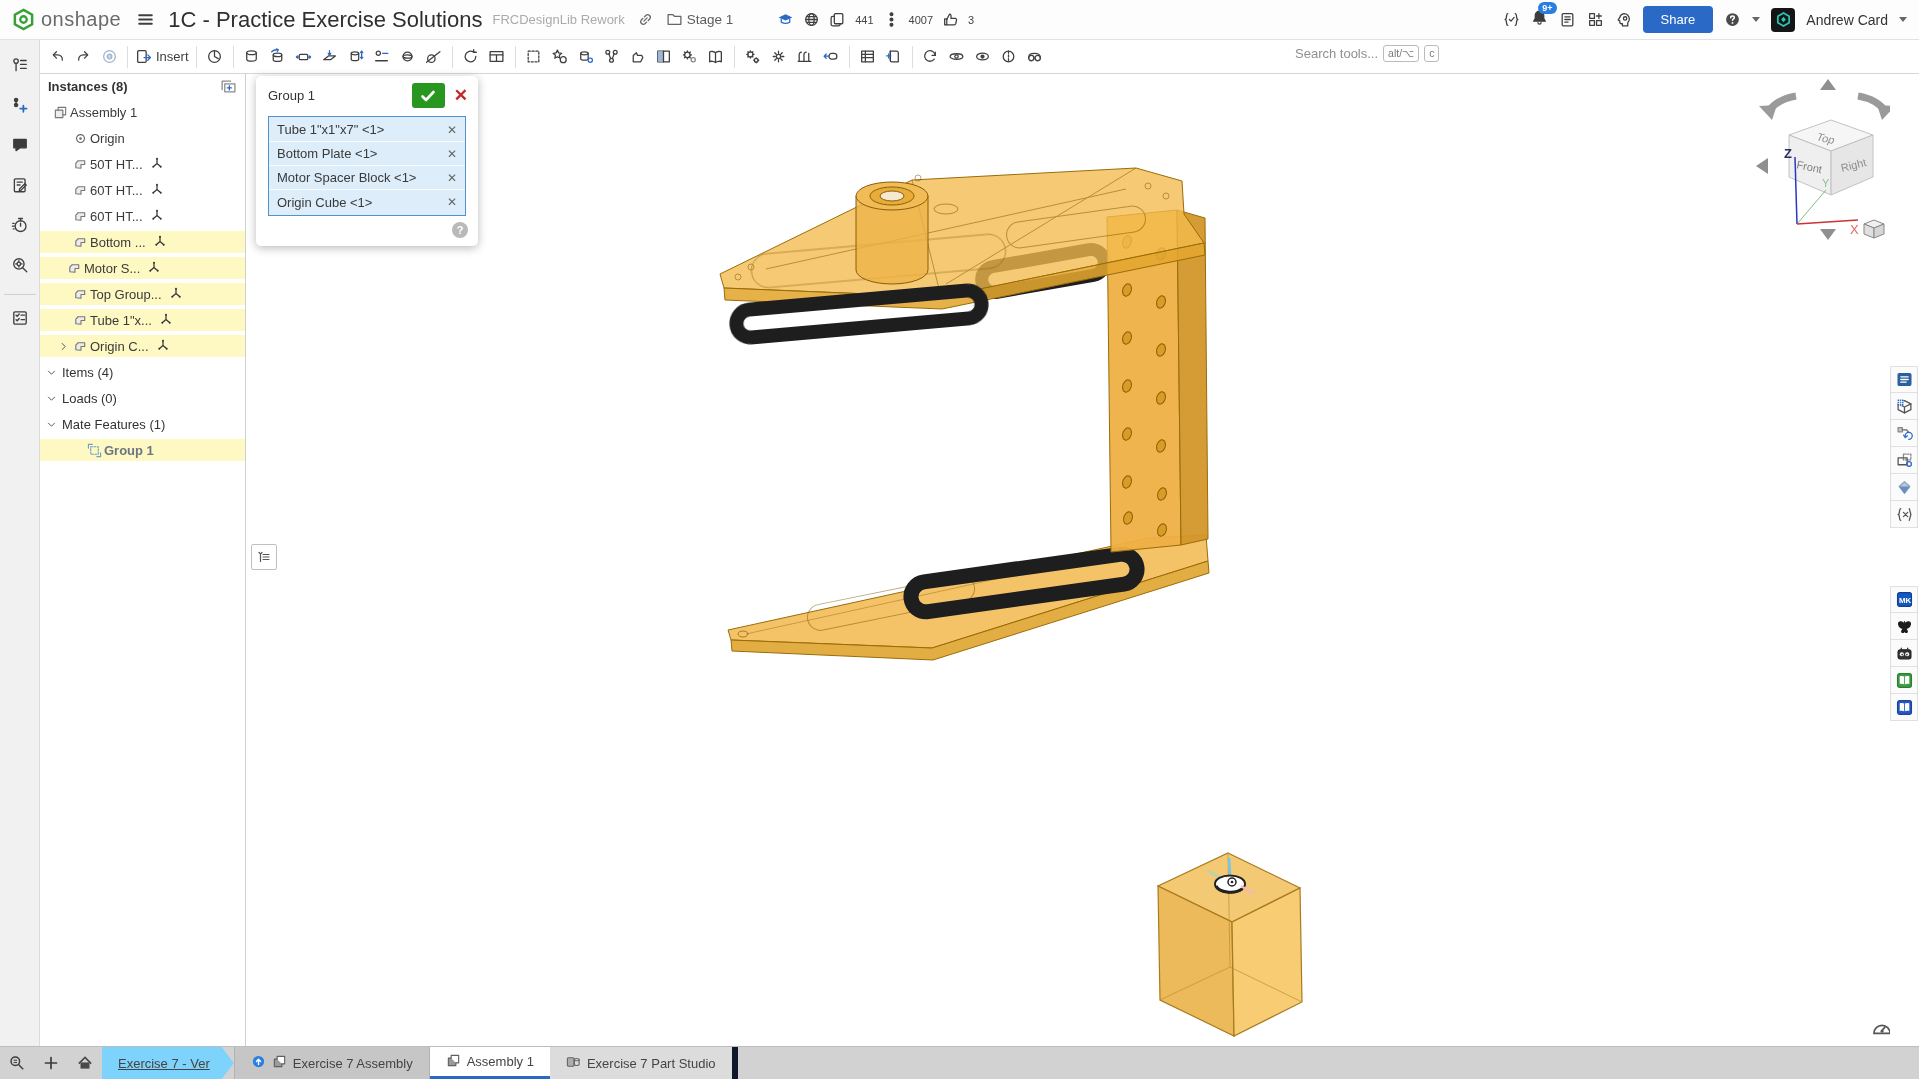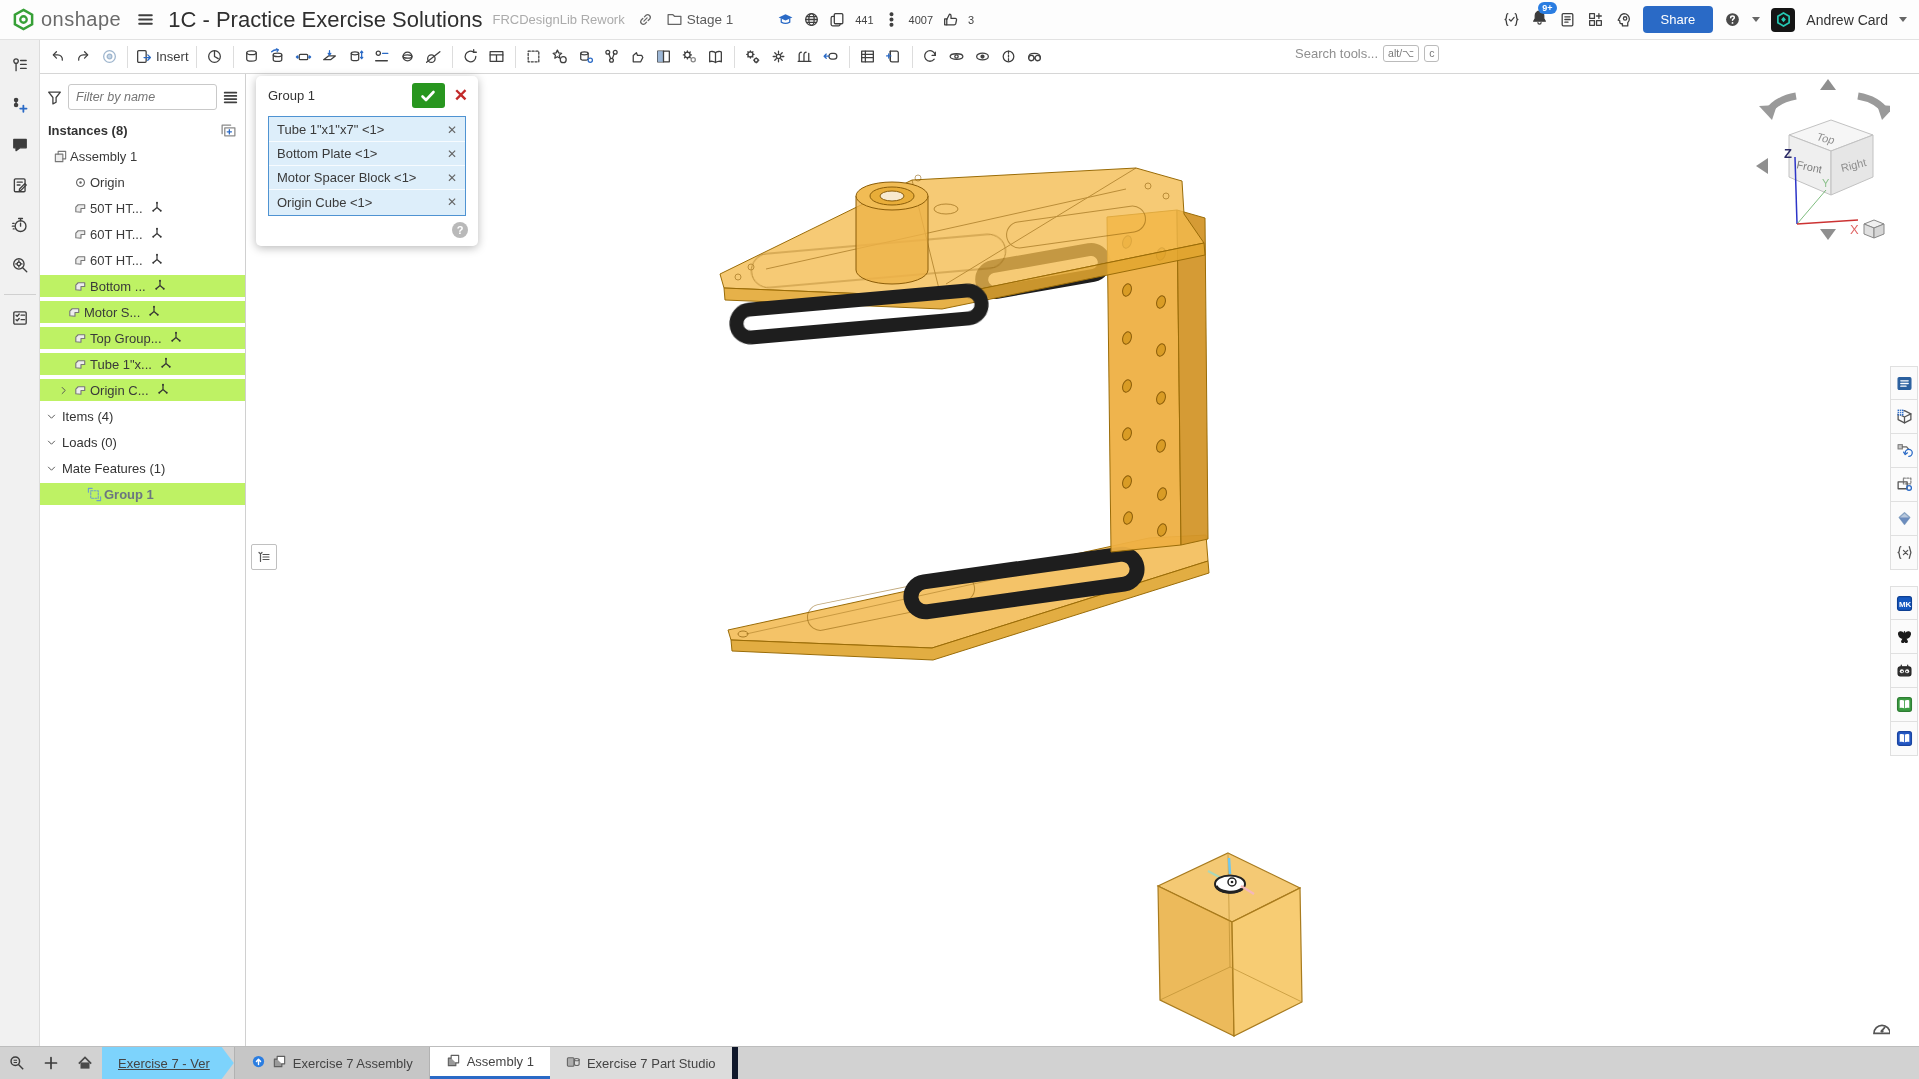--- a/index.html
+++ b/index.html
@@ -53,21 +53,21 @@
 
   
   #panel { position:absolute; left:40px; top:74px; width:206px; bottom:33px; background:#fff;
     border-right:1px solid #d0d0d0; z-index:10; font-size:13px; }
   #panel-top { display:flex; align-items:center; gap:5px; padding:10px 6px 8px 6px; }
   #filter-input { flex:1; height:26px; border:1px solid #c9c9c9; border-radius:3px;
     font-family:inherit; font-size:12.5px; font-style:italic; color:#555; padding:0 7px; width:100px; }
   #instances-hdr { display:flex; align-items:center; padding:4px 8px 6px 8px; font-weight:bold; color:#333; }
   #instances-hdr .sp { flex:1; }
   .trow { display:flex; align-items:center; height:22px; margin-bottom:4px; padding-right:4px; }
-  .trow.sel { background:#bef264; }
+  .trow.sel { background:#fef9c3; }
   .trow .lab { color:#3a3a3a; white-space:nowrap; overflow:hidden; }
   .trow .lab.bold { font-weight:bold; color:#6b7680; }
   .trow .chev { width:14px; display:flex; justify-content:center; }
   .trow .ticon { width:20px; display:flex; justify-content:center; flex:none; }
   .trow .fix { margin-left:7px; }
   .sec-row { display:flex; align-items:center; height:22px; margin-bottom:4px; color:#333; }
   .sec-row .chev { width:14px; margin-left:4px; display:flex; justify-content:center; }
 
   
   #canvas { position:absolute; left:246px; top:74px; width:1644px; height:972px; background:#fff; }
@@ -89,21 +89,21 @@
     border-bottom:1px solid rgba(255,255,255,.75); }
   .dlg-item:last-child { border-bottom:none; }
   .dlg-item .x { margin-left:auto; color:#666; font-size:12px; }
   #dlg-foot { display:flex; justify-content:flex-end; padding:6px 10px 2px; }
   #dlg-help { width:16px; height:16px; border-radius:50%; background:#b9b9b9; color:#fff;
     font-size:11px; font-weight:bold; display:flex; align-items:center; justify-content:center; }
 
   
   #right-rail { position:absolute; right:0; top:74px; width:29px; bottom:33px; background:#fff; z-index:10; }
   .rr-group { position:absolute; left:0; width:29px; }
-  .rr-cell { width:28px; height:34px; border:1px solid #e0e0e0; border-top:none; background:#fbfbfb;
+  .rr-cell { width:28px; height:27px; border:1px solid #e0e0e0; border-top:none; background:#fbfbfb;
     display:flex; align-items:center; justify-content:center; }
   .rr-cell:first-child { border-top:1px solid #e0e0e0; }
   .rr-cell svg { width:17px; height:17px; }
 
   
   #bottom-bar { position:absolute; left:0; bottom:0; right:0; height:33px; background:#d2d2d2;
     border-top:1px solid #bdbdbd; display:flex; align-items:stretch; z-index:25; }
   .bb-btn { width:34px; display:flex; align-items:center; justify-content:center; background:transparent; border:none; }
   .tab { display:flex; align-items:center; gap:6px; padding:0 16px; font-size:13px; color:#444; position:relative; }
   .tab.version { background:#7dd3fc; clip-path:polygon(0 0, calc(100% - 12px) 0, 100% 50%, calc(100% - 12px) 100%, 0 100%); padding-right:24px;text-decoration:underline; }
@@ -599,33 +599,20 @@
         <svg viewBox="0 0 16 16" style="width:18px;height:18px">
           <rect x="2.5" y="2.5" width="11" height="11" rx="1"></rect>
           <path d="M4.5 5.5l1 1 1.8-2M4.5 9.5l1 1 1.8-2"></path>
           <path d="M9 5.5h3M9 9.5h3"></path>
         </svg>
       </span>
     </button>
   </div>
 
 <div id="panel">
-  <div id="panel-top">
-    <span class="ic">
-      <svg viewBox="0 0 16 16">
-          <path d="M2.5 3h11L9.5 8v4.5l-3 1.5V8z"></path>
-        </svg>
-    </span>
-    <input id="filter-input" placeholder="Filter by name" style="">
-    <span class="ic">
-      <svg viewBox="0 0 16 16">
-          <path d="M2.5 3.5h11M2.5 6.5h11M2.5 9.5h11M2.5 12.5h11" style="stroke-width:1.6"></path>
-        </svg>
-    </span>
-  </div>
   <div id="instances-hdr">
     <span>Instances (8)</span>
     <span class="sp"></span>
     <span class="ic">
       <svg viewBox="0 0 16 16">
           <path d="M4.5 5.5H14V13H4.5z" style="stroke:#8a8a8a"></path>
           <path d="M2 11V3h8" style="stroke:#8a8a8a"></path>
           <path d="M6.8 9.2h4M8.8 7.2v4" style="stroke:#2a6ac6"></path>
         </svg>
     </span>

